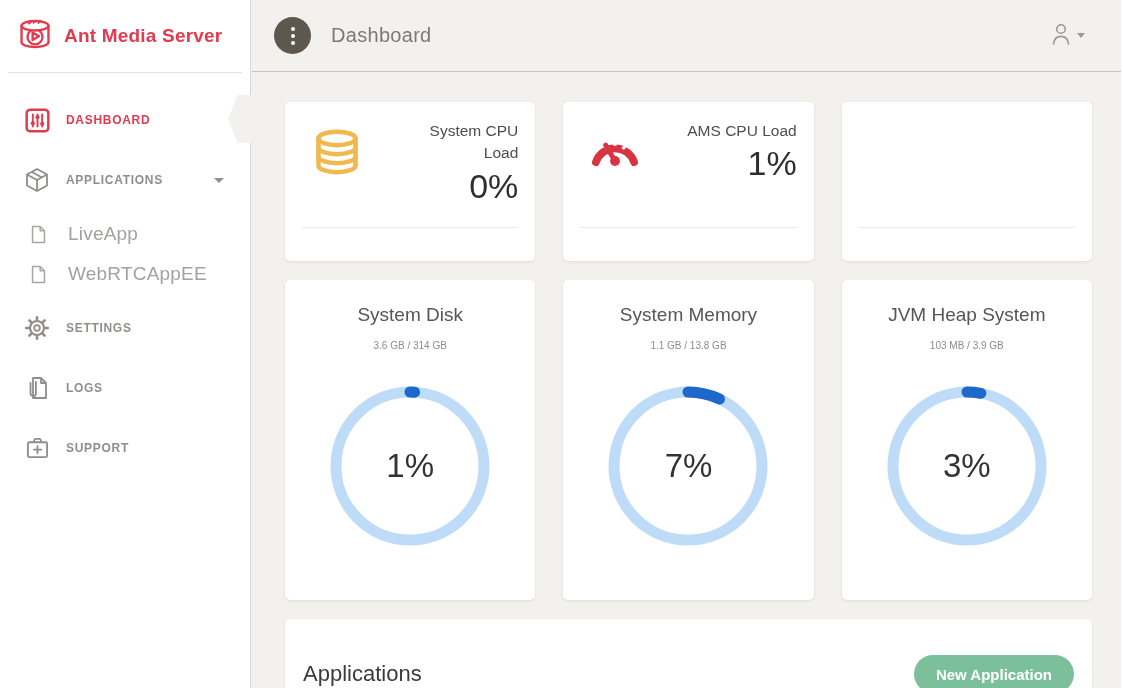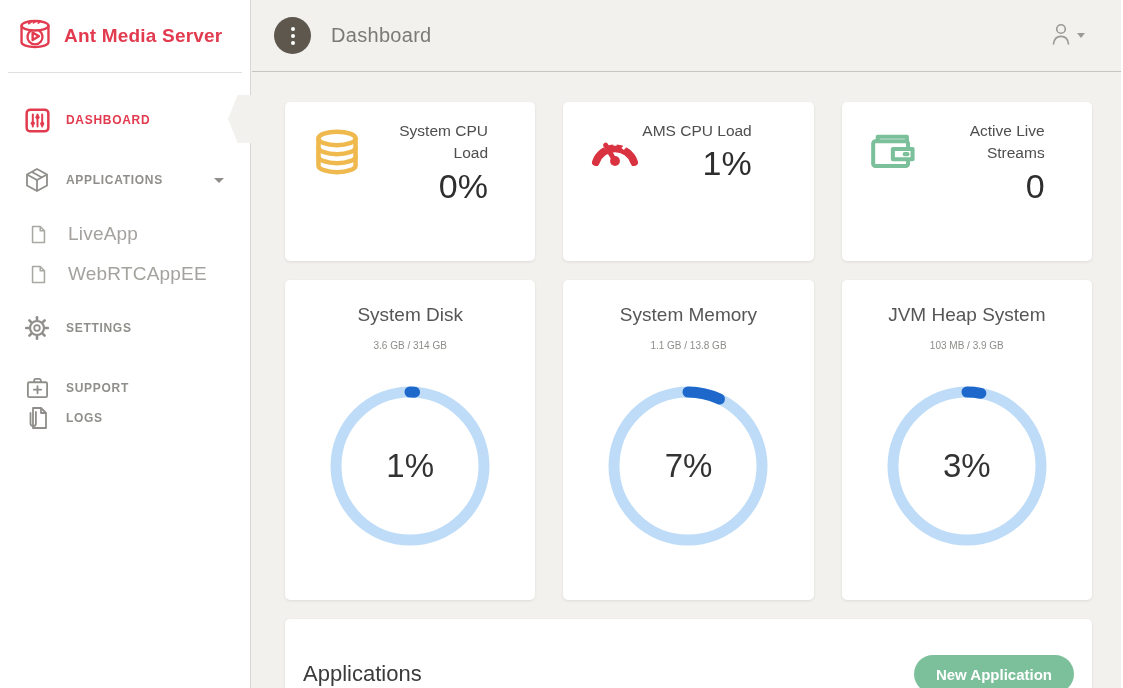--- a/index.html
+++ b/index.html
@@ -38,21 +38,21 @@
   .kebab-dots span{width:4px;height:4px;border-radius:50%;background:#fff;display:block;}
   .page-title{margin-left:20px;font-size:20px;color:#7b7a76;letter-spacing:.3px;}
   .user-menu{margin-left:auto;display:flex;align-items:center;color:#9b9a96;cursor:pointer;}
   .user-caret{margin-left:5px;width:0;height:0;border-left:4px solid transparent;border-right:4px solid transparent;border-top:5px solid #9b9a96;}
 
   .content{padding:30px 31px 0 33px;}
   .cards-row{display:flex;gap:28px;margin-bottom:19px;}
   .card{background:#fff;border-radius:5px;box-shadow:0 1px 3px rgba(0,0,0,.09);}
 
   
-  .stat-card{flex:1;height:159px;display:flex;flex-direction:row;padding:18px 17px 0 17px;}
+  .stat-card{flex:1;height:159px;display:flex;flex-direction:column;padding:18px 17px 0 17px;}
   .stat-top{display:flex;justify-content:space-between;}
   .stat-icon{width:54px;height:54px;margin:6px 0 0 8px;flex:none;}
   .stat-text{text-align:right;}
   .stat-title{font-size:15.5px;line-height:1.45;color:#4e4e4e;max-width:124px;margin-left:auto;}
   .stat-value{font-size:34px;color:#2e2e2e;font-weight:500;margin-top:2px;}
   .stat-divider{margin-top:auto;margin-bottom:33px;border-top:1px solid #f0e8e1;}
 
   
   .gauge-card{flex:1;height:320px;text-align:center;padding-top:24px;}
   .gauge-title{font-size:19px;color:#565656;}
@@ -153,43 +153,43 @@
             <line x1="5.4" y1="5.4" x2="7.1" y2="7.1"></line>
               <line x1="18.9" y1="18.9" x2="20.6" y2="20.6"></line>
             <line x1="5.4" y1="20.6" x2="7.1" y2="18.9"></line>
               <line x1="18.9" y1="7.1" x2="20.6" y2="5.4"></line>
           </g>
         </svg>
       </span>
       <span class="nlabel">SETTINGS</span>
     </div>
 
+    <div class="nav-item mb30">
+      <span class="nicon">
+        <svg width="24" height="25" viewBox="0 0 24 25" fill="none" stroke="currentColor" stroke-width="1.8" stroke-linejoin="round">
+          <path d="M8 2 h8 l5 5 v15 H8 Z"></path>
+          <path d="M16 2 v5 h5"></path>
+          <path d="M5.5 7 v10.5 a2.7 2.7 0 0 0 5.4 0 V6" stroke-linecap="round"></path>
+        </svg>
+      </span>
+      <span class="nlabel">LOGS</span>
+    </div>
+
     <div class="nav-item">
       <span class="nicon">
         <svg width="25" height="24" viewBox="0 0 26 25" fill="none" stroke="currentColor" stroke-width="1.9" stroke-linejoin="round">
           <rect x="3" y="6.5" width="20" height="15.5" rx="1.5"></rect>
           <path d="M9.5 6.5 V4.8 a1.8 1.8 0 0 1 1.8-1.8 h3.4 a1.8 1.8 0 0 1 1.8 1.8 v1.7"></path>
           <g stroke-linecap="round">
               <line x1="13" y1="10.5" x2="13" y2="18"></line>
               <line x1="9.2" y1="14.2" x2="16.8" y2="14.2"></line>
             </g>
         </svg>
       </span>
       <span class="nlabel">SUPPORT</span>
-    </div>
-
-    <div class="nav-item mb30">
-      <span class="nicon">
-        <svg width="24" height="25" viewBox="0 0 24 25" fill="none" stroke="currentColor" stroke-width="1.8" stroke-linejoin="round">
-          <path d="M8 2 h8 l5 5 v15 H8 Z"></path>
-          <path d="M16 2 v5 h5"></path>
-          <path d="M5.5 7 v10.5 a2.7 2.7 0 0 0 5.4 0 V6" stroke-linecap="round"></path>
-        </svg>
-      </span>
-      <span class="nlabel">LOGS</span>
     </div>
   </nav>
 
   <div class="active-pointer"></div>
 </aside>
 
 <div class="main">
 
   <div class="header">
     <button class="kebab-btn">
@@ -249,34 +249,20 @@
           </span>
           <div class="stat-text">
             <div class="stat-title">AMS CPU Load</div>
             <div class="stat-value">1%</div>
           </div>
         </div>
         <div class="stat-divider"></div>
       </div>
 
       <div class="card stat-card">
-        <div class="stat-top">
-          <span class="stat-icon" style="color:var(--icon-green)">
-            <svg width="54" height="54" viewBox="0 0 48 48" fill="none" stroke="currentColor" stroke-width="3.6" stroke-linejoin="round">
-              <path d="M9.5 13.5 v-4 h26 v4"></path>
-              <rect x="5.5" y="13.5" width="31" height="22" rx="2"></rect>
-              <path d="M23 20.5 h17.5 v9 H23 Z" fill="#fff"></path>
-              <line x1="33.5" y1="25" x2="36" y2="25" stroke-linecap="round"></line>
-            </svg>
-          </span>
-          <div class="stat-text">
-            <div class="stat-title">Active Live Streams</div>
-            <div class="stat-value">0</div>
-          </div>
-        </div>
         <div class="stat-divider"></div>
       </div>
     </div>
 
     <div class="cards-row">
 
       <div class="card gauge-card">
         <div class="gauge-title">System Disk</div>
         <div class="gauge-subtitle">3.6 GB / 314 GB</div>
         <div class="gauge-wrap">

